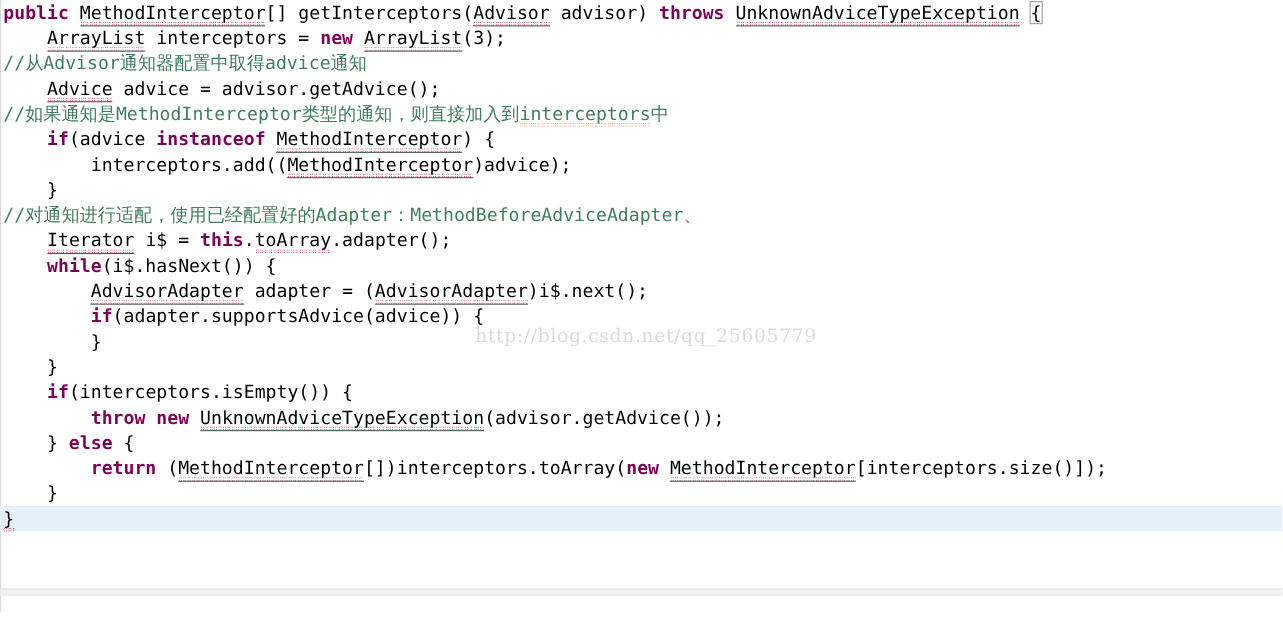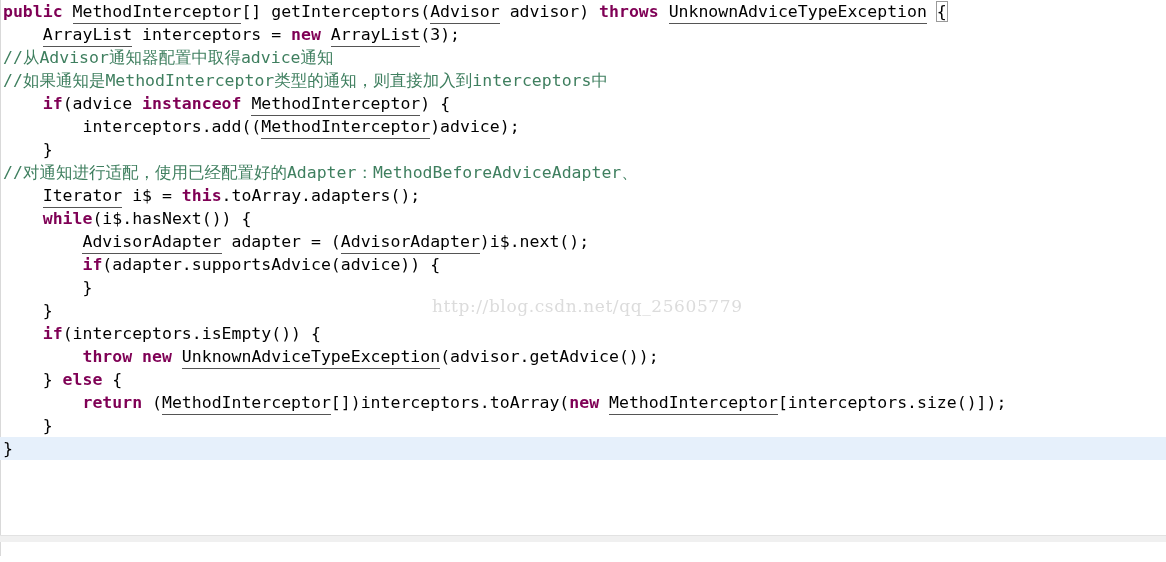--- a/index.html
+++ b/index.html
@@ -114,26 +114,27 @@
 </style>
 </head>
 <body>
 
 <div id="editor">
   <div class="left-rule"></div>
   <div id="code">
       <div class="line"><span class="kw"><span>public</span></span><span class="pln"><span> </span></span><span class="type ul sq"><span>MethodInterceptor</span></span><span class="pln"><span>[] getInterceptors(</span></span><span class="type ul sq"><span>Advisor</span></span><span class="pln"><span> advisor) </span></span><span class="kw"><span>throws</span></span><span class="pln"><span> </span></span><span class="type ul sq"><span>UnknownAdviceTypeException</span></span><span class="pln"><span> </span></span><span class="pln brmatch"><span>{</span></span></div>
       <div class="line"><span class="pln"><span>    </span></span><span class="type ul sq"><span>ArrayList</span></span><span class="pln"><span> interceptors = </span></span><span class="kw"><span>new</span></span><span class="pln"><span> </span></span><span class="type ul sq"><span>ArrayList</span></span><span class="pln"><span>(3);</span></span></div>
       <div class="line"><span class="cmt"><span>//</span><span class="cjk">从</span><span>Advisor</span><span class="cjk">通知器配置中取得</span><span>advice</span><span class="cjk">通知</span></span></div>
+      <div class="line"><span class="pln"><span>    </span></span><span class="type ul sq"><span>Advice</span></span><span class="pln"><span> advice = advisor.getAdvice();</span></span></div>
       <div class="line"><span class="cmt"><span>//</span><span class="cjk">如果通知是</span><span>MethodInterceptor</span><span class="cjk">类型的通知，则直接加入到</span></span><span class="cmt sq-o"><span>interceptors</span></span><span class="cmt"><span class="cjk">中</span></span></div>
       <div class="line"><span class="pln"><span>    </span></span><span class="kw"><span>if</span></span><span class="pln"><span>(advice </span></span><span class="kw"><span>instanceof</span></span><span class="pln"><span> </span></span><span class="type ul sq"><span>MethodInterceptor</span></span><span class="pln"><span>) {</span></span></div>
       <div class="line"><span class="pln"><span>        interceptors.add((</span></span><span class="type ul sq"><span>MethodInterceptor</span></span><span class="pln"><span>)advice);</span></span></div>
       <div class="line"><span class="pln"><span>    }</span></span></div>
       <div class="line"><span class="cmt"><span>//</span><span class="cjk">对通知进行适配，使用已经配置好的</span><span>Adapter</span><span class="cjk">：</span><span>MethodBeforeAdviceAdapter</span><span class="cjk">、</span></span></div>
-      <div class="line"><span class="pln"><span>    </span></span><span class="type ul sq"><span>Iterator</span></span><span class="pln"><span> i$ = </span></span><span class="kw"><span>this</span></span><span class="pln"><span>.</span></span><span class="pln sq"><span>toArray</span></span><span class="pln"><span>.adapters();</span></span></div>
+      <div class="line"><span class="pln"><span>    </span></span><span class="type ul sq"><span>Iterator</span></span><span class="pln"><span> i$ = </span></span><span class="kw"><span>this</span></span><span class="pln"><span>.</span></span><span class="pln sq"><span>toArray</span></span><span class="pln"><span>.adapter();</span></span></div>
       <div class="line"><span class="pln"><span>    </span></span><span class="kw"><span>while</span></span><span class="pln"><span>(i$.hasNext()) {</span></span></div>
       <div class="line"><span class="pln"><span>        </span></span><span class="type ul sq"><span>AdvisorAdapter</span></span><span class="pln"><span> adapter = (</span></span><span class="type ul sq"><span>AdvisorAdapter</span></span><span class="pln"><span>)i$.next();</span></span></div>
       <div class="line"><span class="pln"><span>        </span></span><span class="kw"><span>if</span></span><span class="pln"><span>(adapter.supportsAdvice(advice)) {</span></span></div>
       <div class="line"><span class="pln"><span>        }</span></span></div>
       <div class="line"><span class="pln"><span>    }</span></span></div>
       <div class="line"><span class="pln"><span>    </span></span><span class="kw"><span>if</span></span><span class="pln"><span>(interceptors.isEmpty()) {</span></span></div>
       <div class="line"><span class="pln"><span>        </span></span><span class="kw"><span>throw</span></span><span class="pln"><span> </span></span><span class="kw"><span>new</span></span><span class="pln"><span> </span></span><span class="type ul sq"><span>UnknownAdviceTypeException</span></span><span class="pln"><span>(advisor.getAdvice());</span></span></div>
       <div class="line"><span class="pln"><span>    } </span></span><span class="kw"><span>else</span></span><span class="pln"><span> {</span></span></div>
       <div class="line"><span class="pln"><span>        </span></span><span class="kw"><span>return</span></span><span class="pln"><span> (</span></span><span class="type ul sq"><span>MethodInterceptor</span></span><span class="pln"><span>[])interceptors.toArray(</span></span><span class="kw"><span>new</span></span><span class="pln"><span> </span></span><span class="type ul sq"><span>MethodInterceptor</span></span><span class="pln"><span>[interceptors.size()]);</span></span></div>
       <div class="line"><span class="pln"><span>    }</span></span></div>

